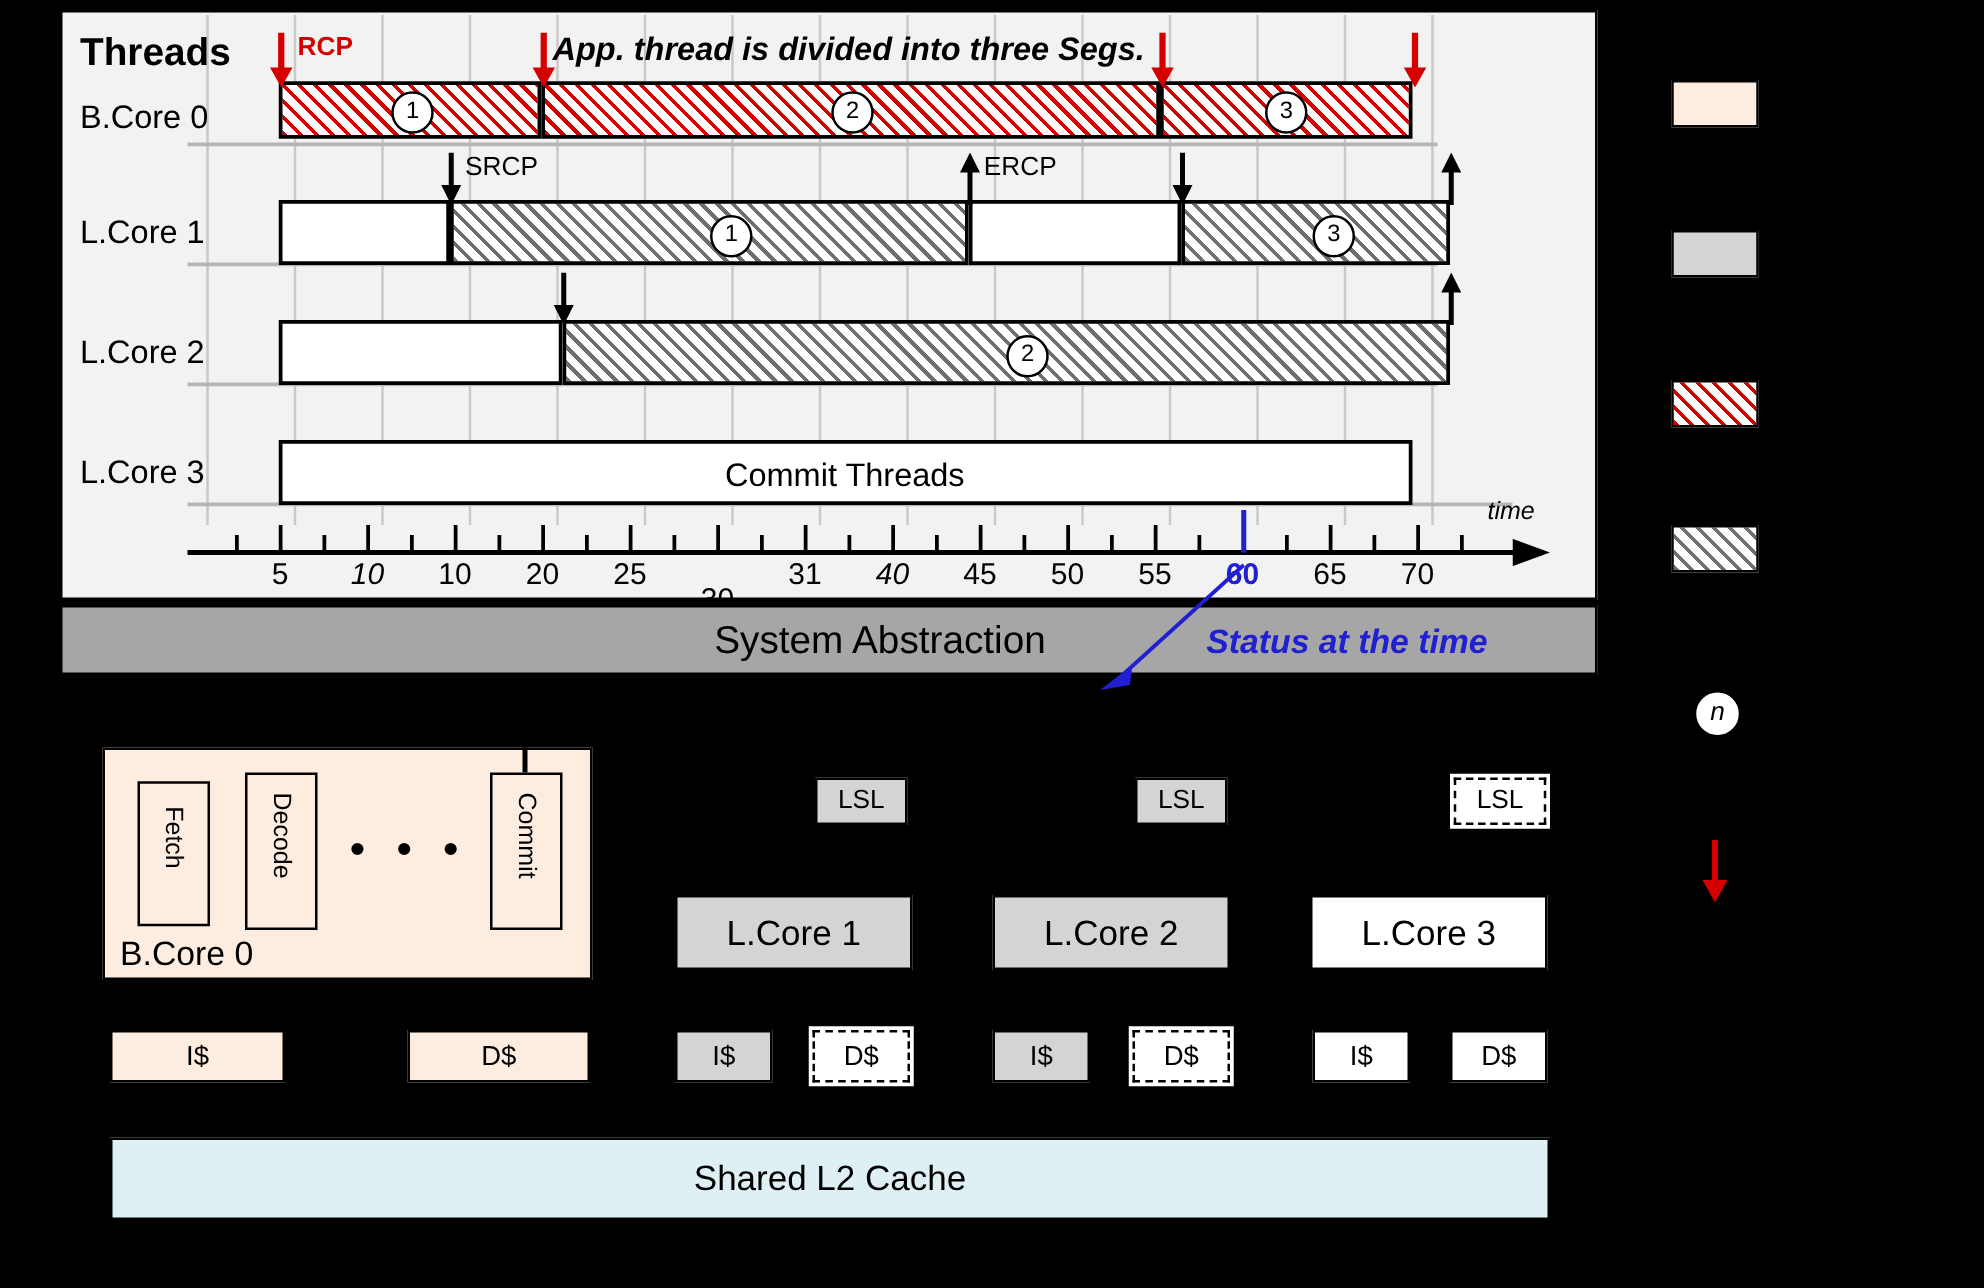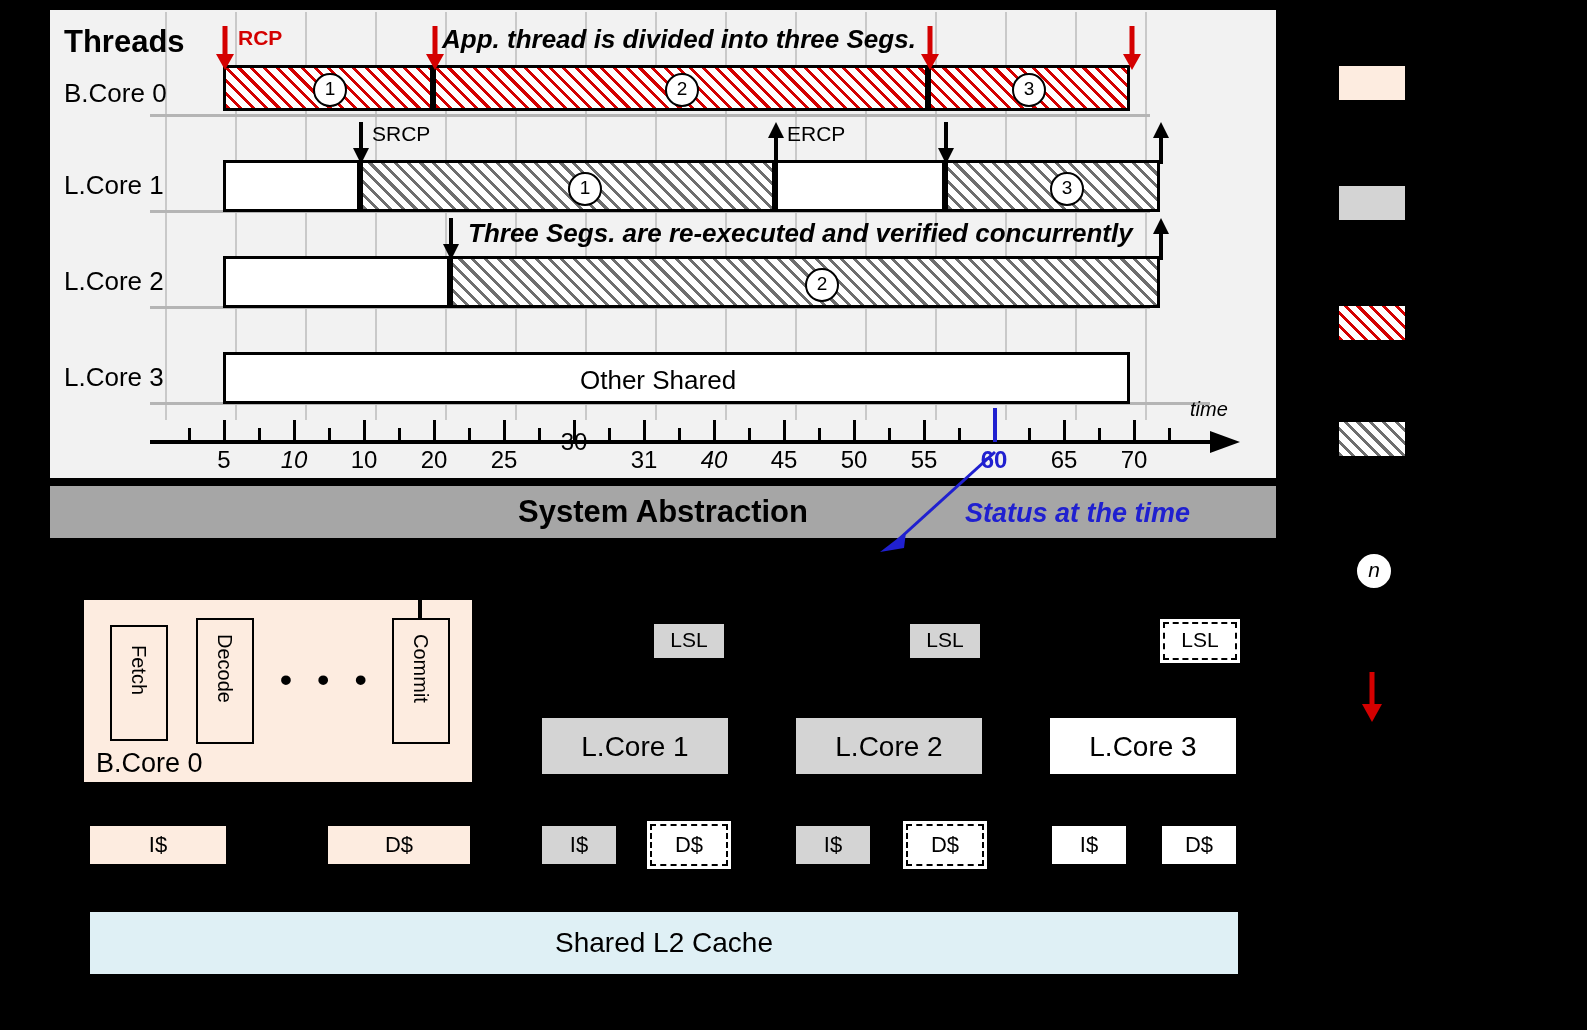--- a/index.html
+++ b/index.html
@@ -157,22 +157,23 @@
     background: #a6a6a6;
     border: 2px solid #000;
     box-sizing: border-box;
   }
   #sys-abs-text {
     position: absolute;
     width: 100%;
     text-align: center;
     top: 8px;
     font-size: 31px;
-    font-weight: bold;
-    color: #000;
+    font-weight: normal;
+    color: #000;
+    padding-left: 41px;
   }
   #status-text {
     position: absolute;
     left: 965px;
     top: 498px;
     font-size: 27px;
     font-weight: bold;
     font-style: italic;
     color: #2020d0;
     white-space: nowrap;
@@ -411,24 +412,23 @@
   <div class="circnum" style="left:755px; top:258px;">2</div>
 
   <svg style="position:absolute; left:390px; top:208px; width:22px; height:42px;">
     <line x1="11" y1="0" x2="11" y2="28" stroke="#000" stroke-width="4"></line>
     <polygon points="3,26 19,26 11,42" fill="#000"></polygon>
   </svg>
   <svg style="position:absolute; left:1100px; top:208px; width:22px; height:42px;">
     <line x1="11" y1="14" x2="11" y2="42" stroke="#000" stroke-width="4"></line>
     <polygon points="3,16 19,16 11,0" fill="#000"></polygon>
   </svg>
-  <div class="note" style="left:418px; top:208px;">Three Segs. are re-executed and verified concurrently</div>
 
   <div class="bar plain" style="left:173px; top:342px; width:907px; height:52px;"></div>
-  <div class="other-threads-lbl" style="left:530px; top:355px;">Other Shared</div>
+  <div class="other-threads-lbl" style="left:530px; top:355px;">Commit Threads</div>
 
   <div id="axis-line" style="left:100px; top:430px; width:1070px;"></div>
   <svg style="position:absolute; left:1160px; top:416px; width:34px; height:32px;">
     <polygon points="0,5 0,27 30,16" fill="#000"></polygon>
   </svg>
   <div id="time-word" style="left:1140px; top:388px;">time</div>
 
   <div class="tick" style="left:138px; top:418px; height:14px;"></div>
   <div class="tick" style="left:173px; top:410px; height:22px;"></div>
   <div class="tick" style="left:208px; top:418px; height:14px;"></div>
@@ -457,21 +457,21 @@
   <div class="tick" style="left:1013px; top:410px; height:22px;"></div>
   <div class="tick" style="left:1048px; top:418px; height:14px;"></div>
   <div class="tick" style="left:1083px; top:410px; height:22px;"></div>
   <div class="tick" style="left:1118px; top:418px; height:14px;"></div>
 
   <div class="tick-lbl" style="left:152px;  top:436px;">5</div>
   <div class="tick-lbl" style="left:222px;  top:436px;font-style:italic;">10</div>
   <div class="tick-lbl" style="left:292px;  top:436px;">10</div>
   <div class="tick-lbl" style="left:362px;  top:436px;">20</div>
   <div class="tick-lbl" style="left:432px;  top:436px;">25</div>
-  <div class="tick-lbl" style="left:502px;  top:418px;">30</div>
+  <div class="tick-lbl" style="left:502px;  top:456px;">30</div>
   <div class="tick-lbl" style="left:572px;  top:436px;">31</div>
   <div class="tick-lbl" style="left:642px;  top:436px;font-style:italic;">40</div>
   <div class="tick-lbl" style="left:712px;  top:436px;">45</div>
   <div class="tick-lbl" style="left:782px;  top:436px;">50</div>
   <div class="tick-lbl" style="left:852px;  top:436px;">55</div>
   <div class="tick-lbl blue" style="left:922px; top:436px;">60</div>
   <div class="tick-lbl" style="left:992px;  top:436px;">65</div>
   <div class="tick-lbl" style="left:1062px; top:436px;">70</div>
 </div>
 

